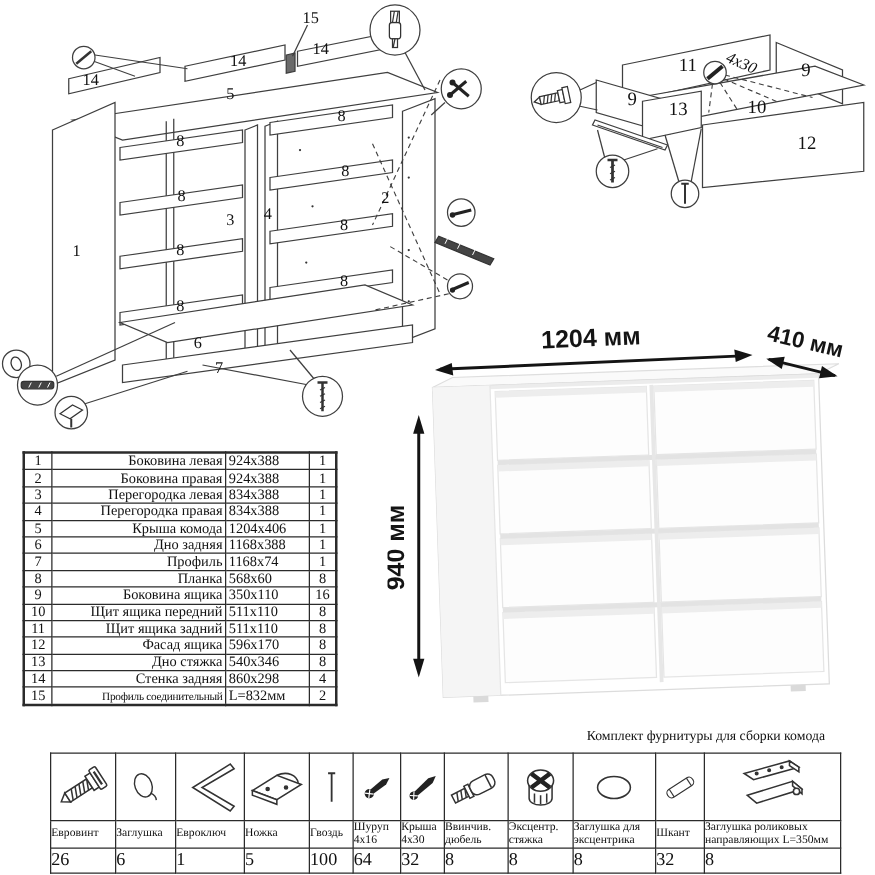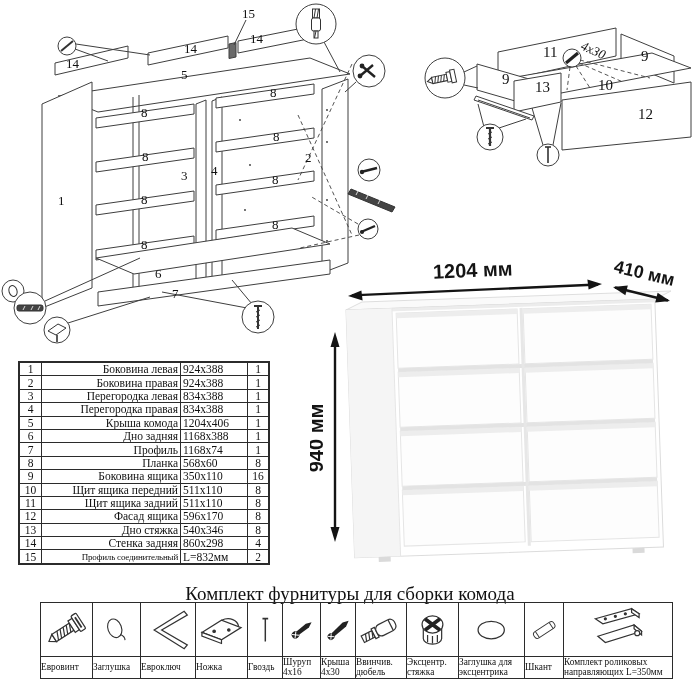--- a/index.html
+++ b/index.html
@@ -17,21 +17,21 @@
   #parts{left:18px;top:361px;border-collapse:collapse;border:2px solid #2b2b2b;position:absolute}
   #parts td{border:1px solid #2b2b2b;font-size:11.5px;line-height:12px;height:12.4px;
             padding:0 2px;white-space:nowrap;overflow:hidden}
   #parts td.num{width:17px;text-align:center}
   #parts td.name{width:122px;text-align:right;padding-left:3px}
   #parts td.name.indent{padding-left:14px}
   #parts td.name.small{font-size:9px;letter-spacing:-0.2px}
   #parts td.size{width:62px;}
   #parts td.qty{width:16px;text-align:center}
   
-  #hw-title{left:40px;top:583px;width:620px;text-align:center;font-size:19px}
+  #hw-title{left:40px;top:583px;width:620px;text-align:right;font-size:11px}
   #hw{left:40px;top:602px;position:absolute;border-collapse:collapse;table-layout:fixed;width:622px}
   #hw td{border:1px solid #2b2b2b;text-align:left;vertical-align:middle;padding:0;overflow:hidden}
   #hw .hw-iconcell{height:53px}
   #hw .hw-name{height:21px;font-size:9.3px;line-height:9.8px}
   #hw .hw-qty{height:19px;font-size:14.5px}
   .hw-icon{width:96%;height:50px;display:block;margin:0 auto}
 </style>
 </head>
 <body>
 
@@ -577,16 +577,30 @@
         <td class="hw-name">Заглушка</td>
         <td class="hw-name">Евроключ</td>
         <td class="hw-name">Ножка</td>
         <td class="hw-name">Гвоздь</td>
         <td class="hw-name">Шуруп 4x16</td>
         <td class="hw-name">Крыша 4x30</td>
         <td class="hw-name">Ввинчив. дюбель</td>
         <td class="hw-name">Эксцентр. стяжка</td>
         <td class="hw-name">Заглушка для эксцентрика</td>
         <td class="hw-name">Шкант</td>
-        <td class="hw-name">Комплект роликовых направляющих L=350мм</td>
+        <td class="hw-name">Заглушка роликовых направляющих L=350мм</td>
+      </tr>
+    <tr id="hw-qtys">
+        <td class="hw-qty">26</td>
+        <td class="hw-qty">6</td>
+        <td class="hw-qty">1</td>
+        <td class="hw-qty">5</td>
+        <td class="hw-qty">100</td>
+        <td class="hw-qty">64</td>
+        <td class="hw-qty">32</td>
+        <td class="hw-qty">8</td>
+        <td class="hw-qty">8</td>
+        <td class="hw-qty">8</td>
+        <td class="hw-qty">32</td>
+        <td class="hw-qty">8</td>
       </tr>
   </tbody>
 </table>
 
 </body></html>

